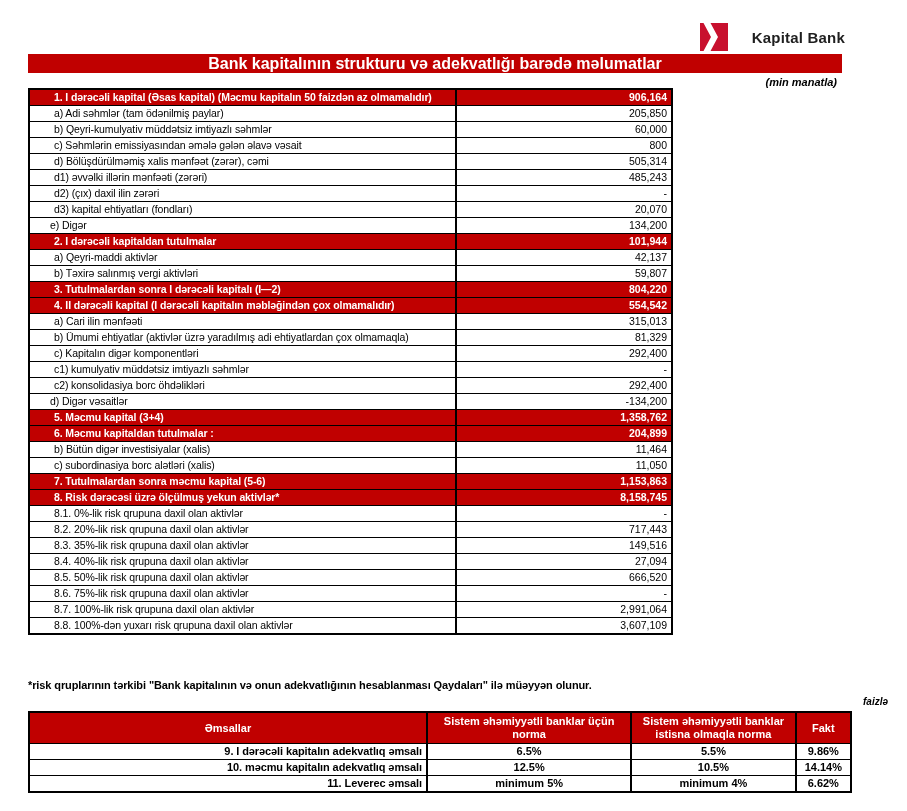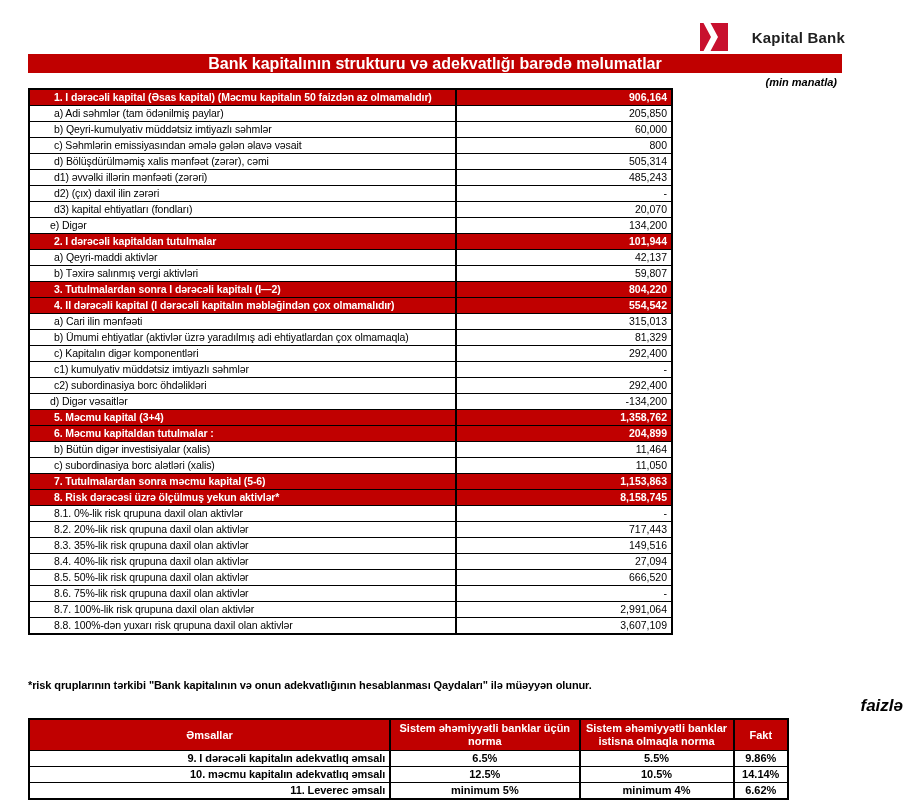--- a/index.html
+++ b/index.html
@@ -31,25 +31,25 @@
   .capital-table td.label {
     width:427px; white-space:nowrap; overflow:hidden; letter-spacing:-0.1px;padding-left:24px;
   }
   .capital-table tr.wrap td.label { white-space:normal; }
   .capital-table td.label.indent { padding-left:20px; }
   .capital-table td.value { width:218px; border-left:2px solid #000; text-align:right; }
   .capital-table tr.red td { background:#C00000; color:#fff; font-weight:bold; }
   
   .footnote { position:absolute; left:28px; top:679px; font-size:11px; font-weight:bold; letter-spacing:-0.1px; }
   .percent-note {
-    position:absolute; top:696px; right:4px;
-    font-size:17px; font-weight:bold; font-style:italic;
-  }
-  
-  .ratio-table { position:absolute; left:28px; top:711px; width:761px; border:2px solid #000;margin-top:7px; }
+    position:absolute; top:696px; right:19px;
+    font-size:10px; font-weight:bold; font-style:italic;
+  }
+  
+  .ratio-table { position:absolute; left:28px; top:711px; width:824px; border:2px solid #000; }
   .ratio-table th, .ratio-table td { border:1px solid #000; font-size:11px; font-weight:bold; line-height:13px; }
   .ratio-table th {
     background:#C00000; color:#fff; text-align:center; vertical-align:middle;
     height:31px; padding:2px 4px;
   }
   .ratio-table td { height:16px; padding:1px 4px; text-align:center; vertical-align:middle; }
   .ratio-table td:first-child { text-align:right; letter-spacing:-0.1px; }
   .ratio-table th + th, .ratio-table td + td { border-left:2px solid #000; }
 </style>
 </head>
@@ -139,21 +139,21 @@
         </tr>
         <tr class="">
           <td class="label">c) Kapitalın digər komponentləri</td>
           <td class="value">292,400</td>
         </tr>
         <tr class="">
           <td class="label">c1) kumulyativ müddətsiz imtiyazlı səhmlər</td>
           <td class="value">-</td>
         </tr>
         <tr class="">
-          <td class="label">c2) subordinasiya borc öhdəlikləri</td>
+          <td class="label">c2) konsolidasiya borc öhdəlikləri</td>
           <td class="value">292,400</td>
         </tr>
         <tr class="">
           <td class="label indent">d) Digər vəsaitlər</td>
           <td class="value">-134,200</td>
         </tr>
         <tr class="red">
           <td class="label">5. Məcmu kapital (3+4)</td>
           <td class="value">1,358,762</td>
         </tr>

